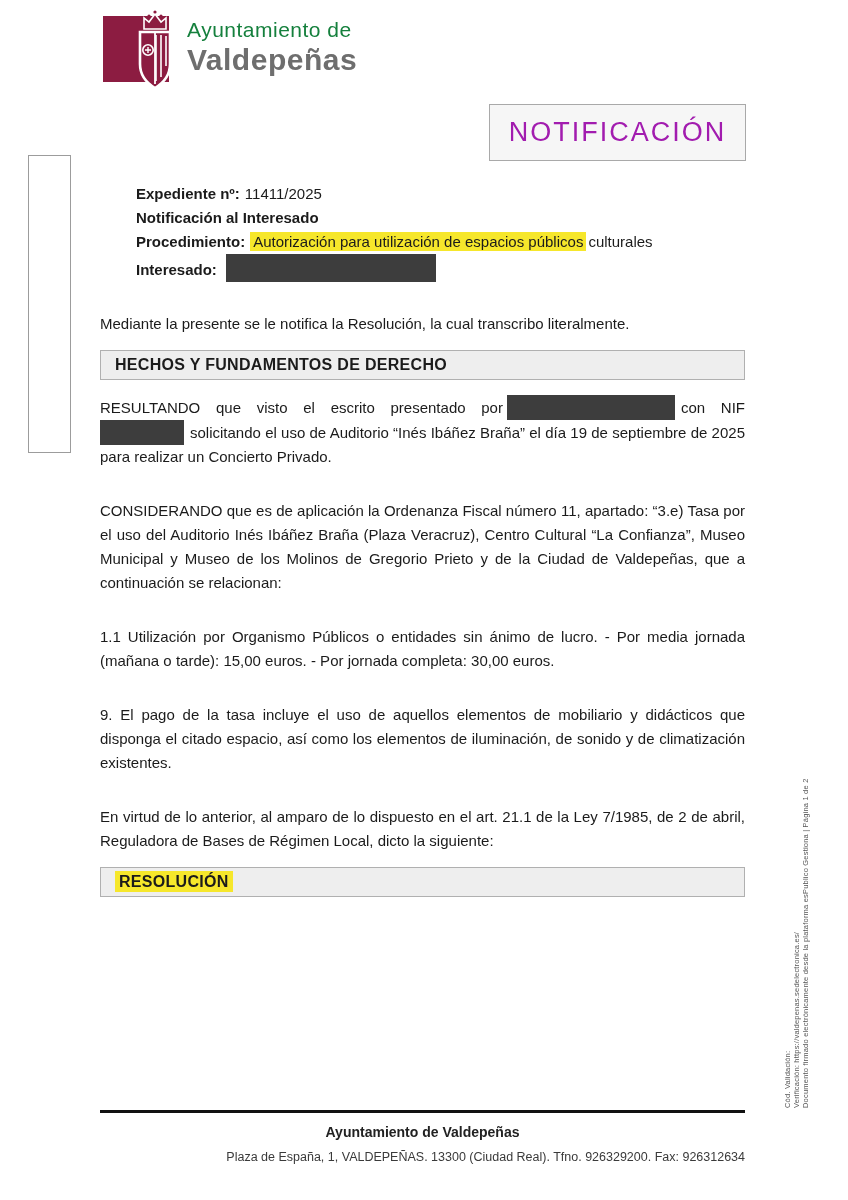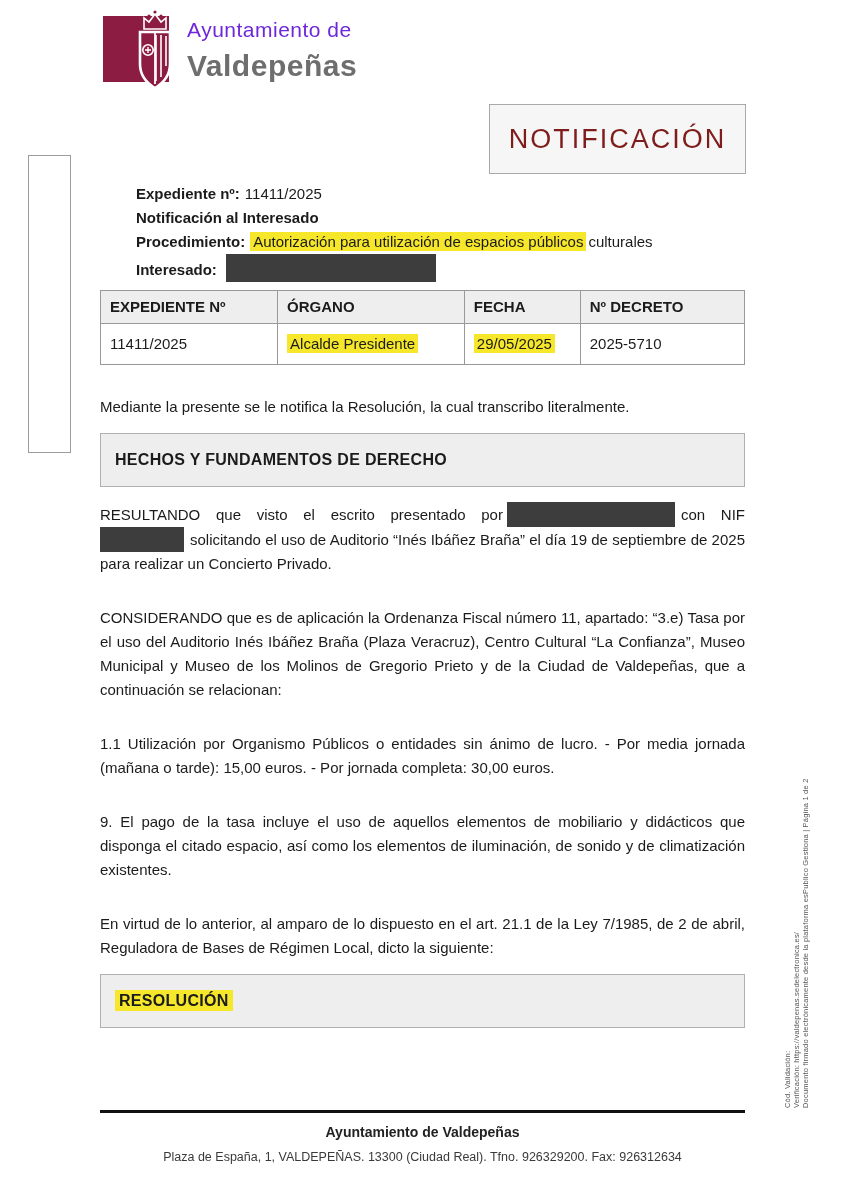--- a/index.html
+++ b/index.html
@@ -16,28 +16,28 @@
     width:848px;height:1200px;position:relative;background:#ffffff;
     font-family:"Liberation Sans","DejaVu Sans",sans-serif;color:var(--ink);
     overflow:hidden;
   }
   .page{position:absolute;inset:0;}
 
   
   .logo{position:absolute;left:103px;top:10px;width:420px;height:90px;}
   .logo svg{position:absolute;left:0;top:0;}
   .logo-text{position:absolute;left:84px;top:8px;line-height:1.1;}
-  .org1{font-size:21px;color:#6d28d9;letter-spacing:.5px;}
-  .org2{font-size:30px;color:#6e6e6e;font-weight:bold;letter-spacing:.5px;margin-top:8px;}
+  .org1{font-size:21px;color:#15803d;letter-spacing:.5px;}
+  .org2{font-size:30px;color:#6e6e6e;font-weight:bold;letter-spacing:.5px;margin-top:2px;}
 
   .title-box{
-    position:absolute;left:489px;top:104px;width:257px;height:70px;
+    position:absolute;left:489px;top:104px;width:257px;height:57px;
     background:#f6f6f6;border:1px solid #a9a9a9;
     display:flex;align-items:center;justify-content:center;
-    font-size:27px;letter-spacing:2px;color:#7f1d1d;
+    font-size:27px;letter-spacing:2px;color:#a21caf;
   }
 
   
   .left-frame{
     position:absolute;left:28px;top:155px;width:43px;height:298px;
     background:#ffffff;border:1px solid #9c9c9c;
   }
 
   
   .content{position:absolute;left:100px;top:182px;width:645px;font-size:15px;line-height:24px;}
@@ -59,30 +59,30 @@
   table.decree th,table.decree td{
     border:1px solid #999;font-size:15px;text-align:left;
   }
   table.decree th{background:var(--box_bg);font-weight:bold;padding:4px 9px;height:26px;}
   table.decree td{padding:8px 9px;height:36px;font-weight:normal;}
 
   p.para{margin:30px 0 0 0;text-align:justify;}
   p.first{margin-top:30px;text-align:left;}
   .section-box{
     margin-top:14px;background:var(--box_bg);border:1px solid var(--box_border);
-    padding:14px 14px;font-weight:bold;font-size:16px;letter-spacing:.3px;
+    padding:2px 14px;font-weight:bold;font-size:16px;letter-spacing:.3px;
   }
   .section-box .hl{padding:2px 4px;}
   p.resultando{margin-top:15px;}
 
   
   .footer-rule{position:absolute;left:100px;top:1110px;width:645px;height:3px;background:#111;}
   .footer-org{position:absolute;left:100px;top:1124px;width:645px;text-align:center;
     font-weight:bold;font-size:14px;color:#222;}
-  .footer-addr{position:absolute;left:100px;top:1150px;width:645px;text-align:center;
+  .footer-addr{position:absolute;left:100px;top:1150px;width:645px;text-align:right;
     font-size:12.5px;color:#3a3a3a;}
 
   
   .vline{
     position:absolute;top:1108px;white-space:nowrap;font-size:7.5px;color:#555;
     transform:rotate(-90deg);transform-origin:0 0;letter-spacing:.2px;
   }
   .vline.l1{left:783px;}
   .vline.l2{left:792px;}
   .vline.l3{left:801px;}
@@ -125,38 +125,20 @@
       <span class="lbl">Expediente nº:</span><span>11411/2025</span>
     </div>
     <div class="meta-line b">Notificación al Interesado</div>
     <div class="meta-line">
       <span class="lbl">Procedimiento:</span><span class="hl">Autorización para utilización de espacios públicos</span><span class="tail">culturales</span>
     </div>
     <div class="meta-line">
       <span class="lbl">Interesado:</span><span class="redact interesado"></span>
     </div>
 
-    <table class="decree">
-      <thead>
-        <tr>
-          <th style="width:27.5%">EXPEDIENTE Nº</th>
-          <th style="width:29%">ÓRGANO</th>
-          <th style="width:18%">FECHA</th>
-          <th style="width:25.5%">Nº DECRETO</th>
-        </tr>
-      </thead>
-      <tbody>
-        <tr>
-          <td>11411/2025</td>
-          <td><span class="hl">Alcalde Presidente</span></td>
-          <td><span class="hl">29/05/2025</span></td>
-          <td>2025-5710</td>
-        </tr>
-      </tbody>
-    </table>
 
     <p class="para first">Mediante la presente se le notifica la Resolución, la cual transcribo literalmente.</p>
 
     <div class="section-box">HECHOS Y FUNDAMENTOS DE DERECHO</div>
 
     <p class="para resultando">
       <span>RESULTANDO que visto el escrito presentado por</span><span class="redact r1"></span><span>con NIF</span> <span class="redact r2"></span><span>solicitando el uso de Auditorio “Inés Ibáñez Braña” el día 19 de septiembre de 2025 para realizar un Concierto Privado.</span>
     </p>
 
     <p class="para">CONSIDERANDO que es de aplicación la Ordenanza Fiscal número 11, apartado: “3.e) Tasa por el uso del Auditorio Inés Ibáñez Braña (Plaza Veracruz), Centro Cultural “La Confianza”, Museo Municipal y Museo de los Molinos de Gregorio Prieto y de la Ciudad de Valdepeñas, que a continuación se relacionan:</p>

